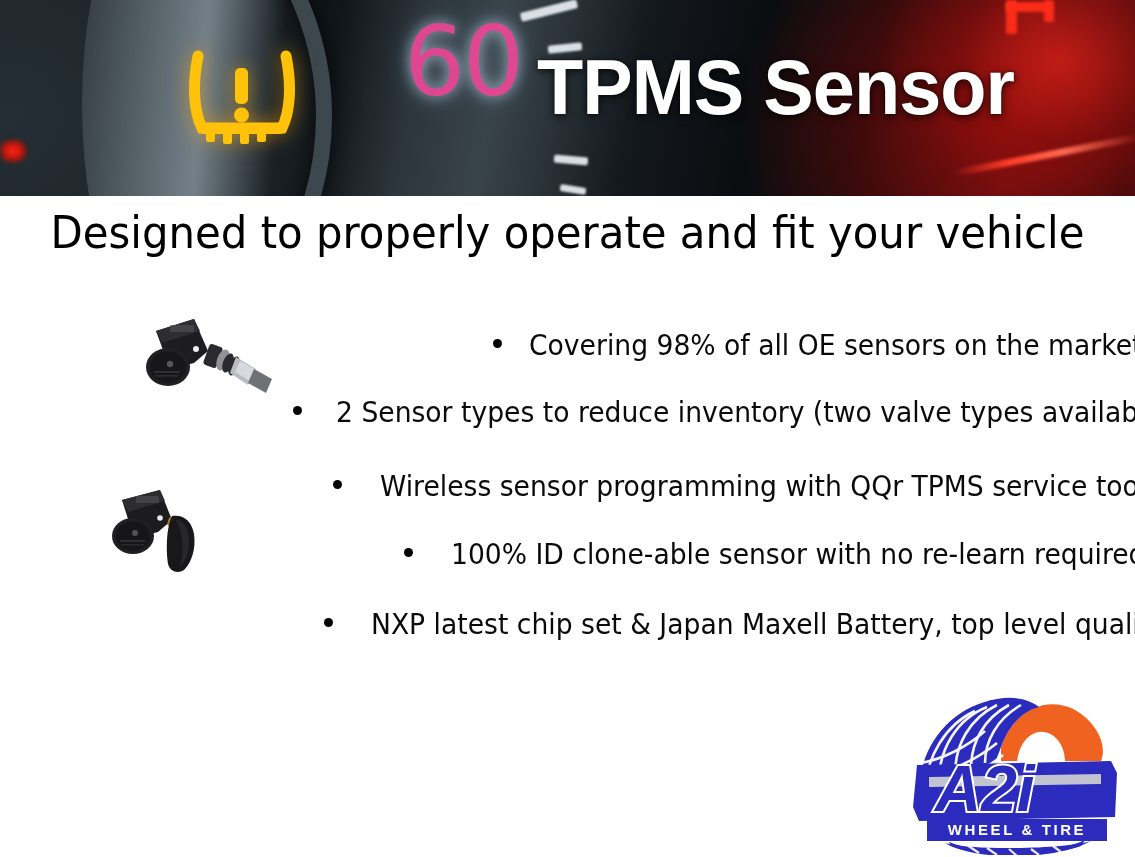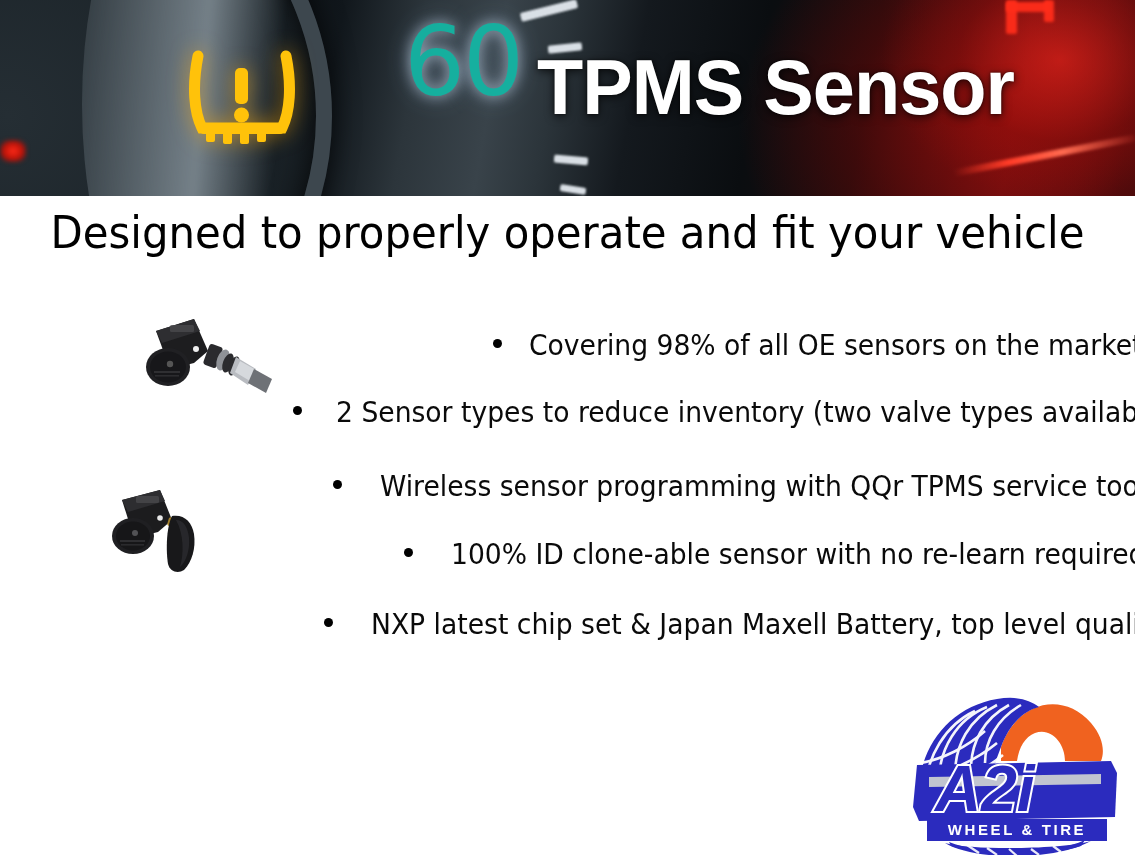--- a/index.html
+++ b/index.html
@@ -85,21 +85,21 @@
     filter: drop-shadow(0 0 10px rgba(255,170,0,0.55));
   }
   
   .speed-number {
     position: absolute;
     left: 404px;
     top: 6px;
     font-family: "DejaVu Sans", sans-serif;
     font-size: 96px;
     font-weight: 400;
-    color: #14b8a6;
+    color: #ec4899;
     letter-spacing: -2px;
     text-shadow: 0 0 14px rgba(210,230,250,0.75), 0 0 28px rgba(160,200,240,0.35);
     opacity: 0.93;
     filter: blur(0.6px);
   }
   .tick {
     position: absolute;
     background: #e8eef4;
     filter: blur(1.1px);
     opacity: 0.92;

